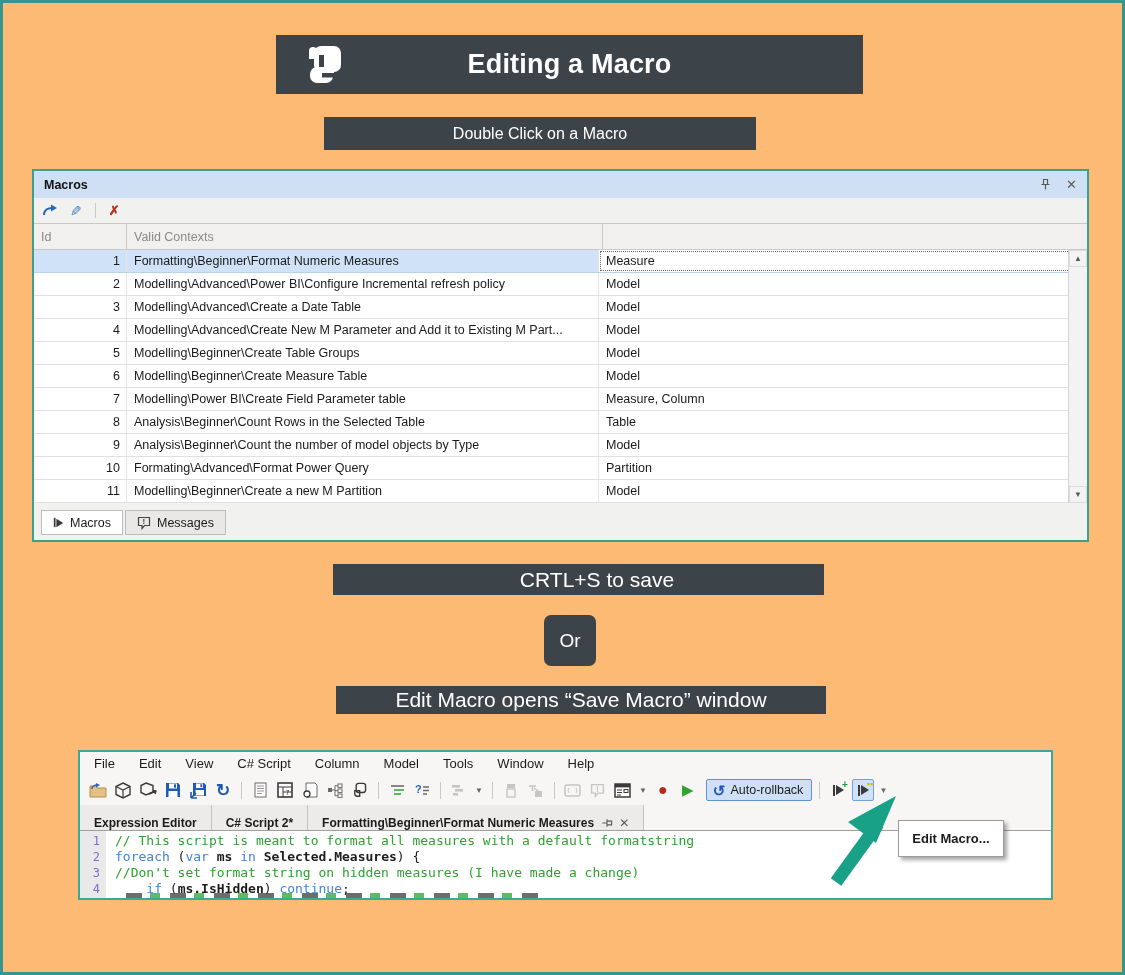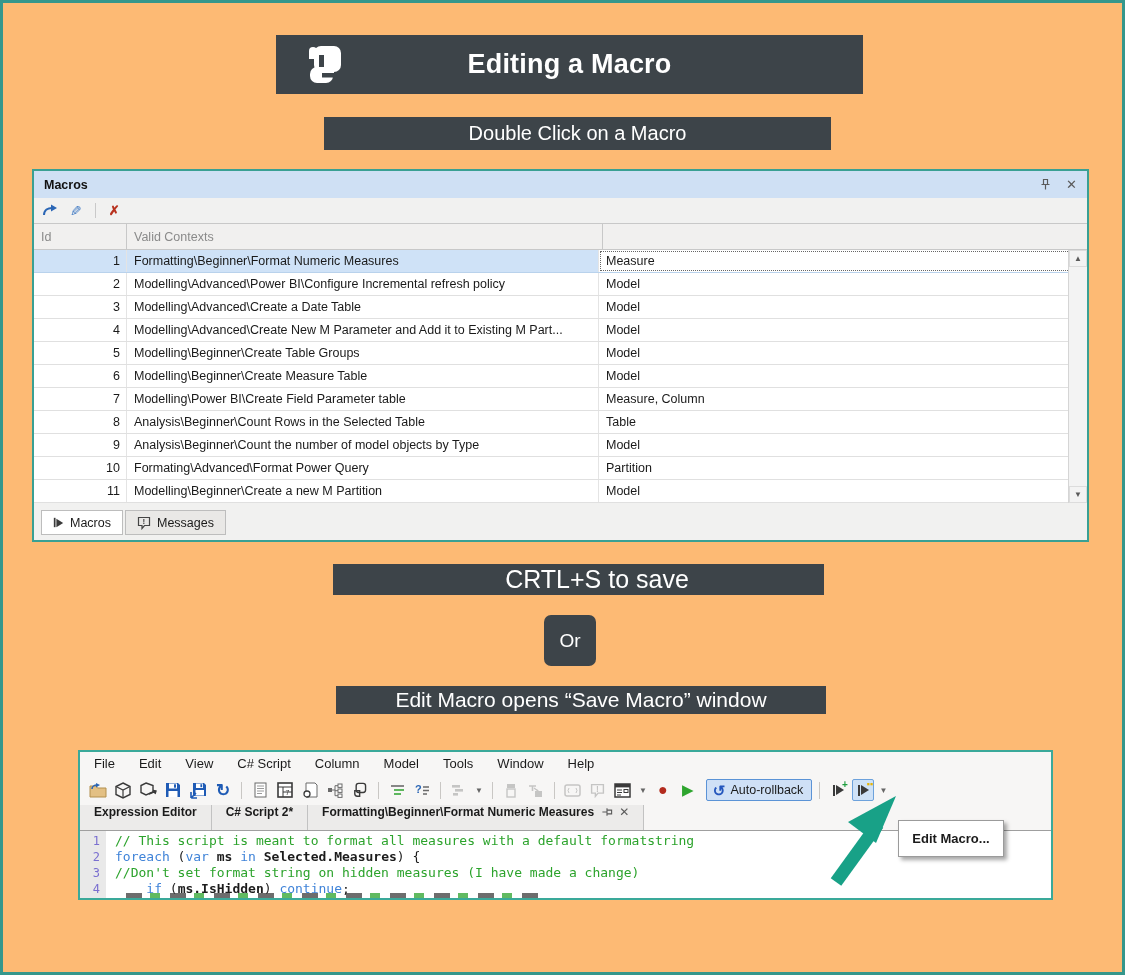--- a/index.html
+++ b/index.html
@@ -7,22 +7,22 @@
   .page {
     position:relative; width:1125px; height:975px;
     background:#fdba74; border:3px solid #35978c; overflow:hidden;
     font-family:"Liberation Sans", sans-serif;
   }
   
   .banner { position:absolute; background:#3d4449; color:#fff; display:flex; align-items:center; justify-content:center; }
   .title-banner { left:273px; top:32px; width:587px; height:59px; }
   .title-banner .title-text { font-size:27px; font-weight:bold; letter-spacing:.2px; }
   .title-banner .scroll-wrap { position:absolute; left:26px; top:7px; }
-  .step-banner  { left:321px; top:114px; width:507px; height:33px; font-size:20px; }
-  .ctrl-banner  { left:330px; top:561px; width:491px; height:31px; font-size:25px;padding-left:37px; }
+  .step-banner  { left:321px; top:114px; width:432px; height:33px; font-size:16px; }
+  .ctrl-banner  { left:330px; top:561px; width:491px; height:31px; font-size:21px;padding-left:37px; }
   .or-box       { left:541px; top:612px; width:52px;  height:51px; font-size:19px; border-radius:7px; }
   .edit-banner  { left:333px; top:683px; width:490px; height:28px; font-size:21px; }
 
   
   .macros-panel { position:absolute; left:29px; top:166px; width:1057px; height:373px;
     border:2px solid #3aa093; background:#f1f1f0; font-size:12.5px; color:#1a1a1a; }
   .panel-titlebar { height:27px; background:#cfe0f4; display:flex; align-items:center; padding:0 10px; }
   .panel-titlebar .pt-title { font-weight:bold; font-size:12.5px; color:#111; }
   .pt-icons { margin-left:auto; display:flex; align-items:center; gap:14px; color:#5a5a5a; }
   .pt-icons .xi { font-size:13px; cursor:default; }
@@ -70,21 +70,21 @@
   .rollback-btn .undo-g { color:#2456bd; font-weight:bold; font-size:15px; line-height:1; }
   .hl-btn { background:#cfe2f7; border:1px solid #6da2dc; border-radius:2px; }
   .macro-glyph { position:relative; display:inline-flex; align-items:center; }
   .macro-glyph .bar { width:2px; height:11px; background:#3a3a3a; margin-right:1px; }
   .macro-glyph .tri { width:0; height:0; border-left:8px solid #3a3a3a; border-top:5.5px solid transparent; border-bottom:5.5px solid transparent; }
   .badge { position:absolute; top:-5px; right:-4px; font-size:10px; font-weight:bold; line-height:1; }
   .badge.plus { color:#1e9e3e; }
   .badge.dots { color:#e8b400; font-size:9px; letter-spacing:0; }
 
   .tabstrip { height:26px; display:flex; align-items:stretch; border-bottom:1px solid #9f9f9f; }
-  .e-tab { display:flex; align-items:flex-start; gap:7px; padding:0 14px; font-weight:bold; font-size:12px;
+  .e-tab { display:flex; align-items:flex-end; gap:7px; padding:0 14px; font-weight:bold; font-size:12px;
     background:#ecebea; border-right:1px solid #c2c2c2; white-space:nowrap; }
   .e-tab .tab-icons { display:none; align-items:center; gap:6px; color:#5a5a5a; font-weight:normal; }
   .e-tab.active .tab-icons { display:inline-flex; }
   .tab-x { font-size:12px; }
 
   .code { height:67px; overflow:hidden; position:relative;
     background:linear-gradient(90deg,#e9e9e9 0 26px,#ffffff 26px);
     font-family:"DejaVu Sans Mono", monospace; font-size:13px; padding-top:2px; }
   .code-line { display:flex; height:16px; line-height:16px; white-space:pre; }
   .code-line .ln { width:26px; flex:0 0 26px; text-align:right; padding-right:6px; color:#7a6fd0; font-size:12px; }

